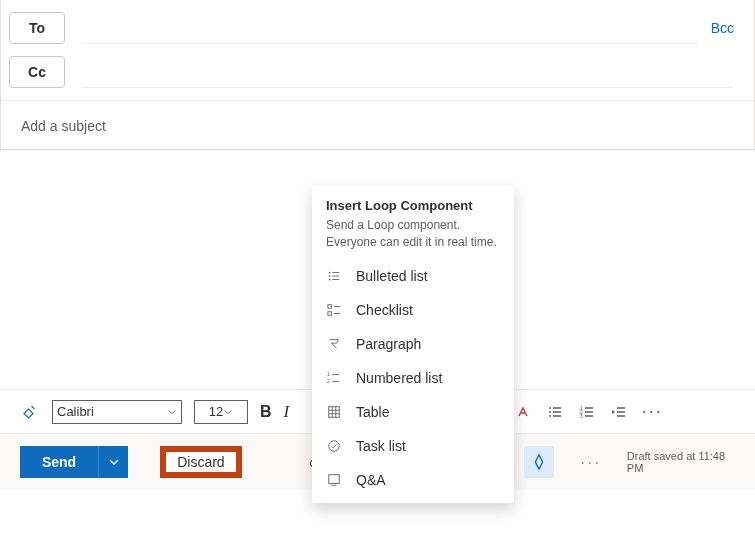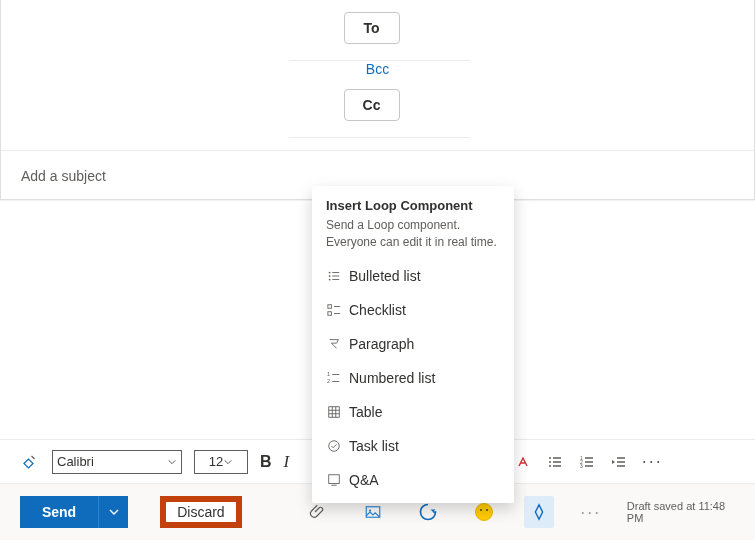--- a/index.html
+++ b/index.html
@@ -1,18 +1,18 @@
 <!DOCTYPE html>
 <html><head>
 <meta charset="utf-8">
 <style>
   * { box-sizing: border-box; margin: 0; padding: 0; font-family: "Segoe UI", Arial, sans-serif; }
   body { background: #fff; width: 755px; height: 545px; overflow: hidden; position: relative; color: #323130; }
   .compose { border: 1px solid #e1dfdd; border-top: none; }
-  .recip-row { display: flex; align-items: center; padding: 12px 20px 0 8px; flex-direction: column; }
+  .recip-row { display: flex; align-items: center; padding: 12px 20px 0 8px; }
   .recip-row.last { padding-bottom: 12px; border-bottom: 1px solid #edebe9; position: relative; }
   .pill-btn { border: 1px solid #c8c6c4; background: #fff; border-radius: 4px; height: 32px; min-width: 56px; font-size: 14px; font-weight: 600; color: #323130; display: flex; align-items: center; justify-content: center; cursor: pointer; }
   .recip-input { flex: 1; margin-left: 16px; border: none; outline: none; font-size: 14px; height: 32px; background: transparent; }
   .underline { border-bottom: 1px solid #edebe9; }
   .bcc-link { color: #0f6cbd; font-size: 14px; cursor: pointer; margin-left: 12px; }
   .subject-row { padding: 16px 20px 14px 20px; }
   .subject-input { width: 100%; border: none; outline: none; font-size: 14px; color: #605e5c; }
   .subject-input::placeholder { color: #605e5c; }
   .body-area { height: 240px; border-top: 1px solid #f3f2f1; border-bottom: 1px solid #edebe9; }
   .format-bar { display: flex; align-items: center; height: 44px; padding: 0 20px; gap: 12px; border-bottom: 1px solid #edebe9; }
@@ -34,21 +34,21 @@
   .action-icon.loop { color: #0f6cbd; }
   .emoji-circle { width:18px; height:18px; border-radius:50%; background:#ffcb00; border:1px solid #e6b800; position:relative; }
   .emoji-circle::before, .emoji-circle::after { content:''; position:absolute; background:#444; border-radius:50%; width:2px; height:2px; top:5px; }
   .emoji-circle::before { left:4px; } .emoji-circle::after { right:4px; }
   .draft-status { margin-left: auto; font-size: 11px; color: #605e5c; }
   
   .loop-popup { position: absolute; left: 312px; top: 186px; width: 202px; background: #fff; box-shadow: 0 6px 16px rgba(0,0,0,.18); border-radius: 2px; padding-bottom: 6px; z-index: 10; }
   .loop-head { padding: 12px 14px 8px 14px; }
   .loop-title { font-size: 13px; font-weight: 600; color: #323130; margin-bottom: 4px; }
   .loop-sub { font-size: 12px; color: #605e5c; line-height: 1.4; }
-  .loop-item { display: flex; align-items: center; gap: 7px; padding: 9px 14px; font-size: 14px; color: #323130; cursor: pointer; }
+  .loop-item { display: flex; align-items: center; gap: 14px; padding: 9px 14px; font-size: 14px; color: #323130; cursor: pointer; }
   .loop-item .mi { width: 16px; height: 16px; display:flex; align-items:center; justify-content:center; color:#605e5c; flex-shrink: 0; }
   svg { display: block; }
 </style>
 </head>
 <body>
 
 <div class="compose">
   <div class="recip-row">
     <button class="pill-btn">
         <span>To</span>

